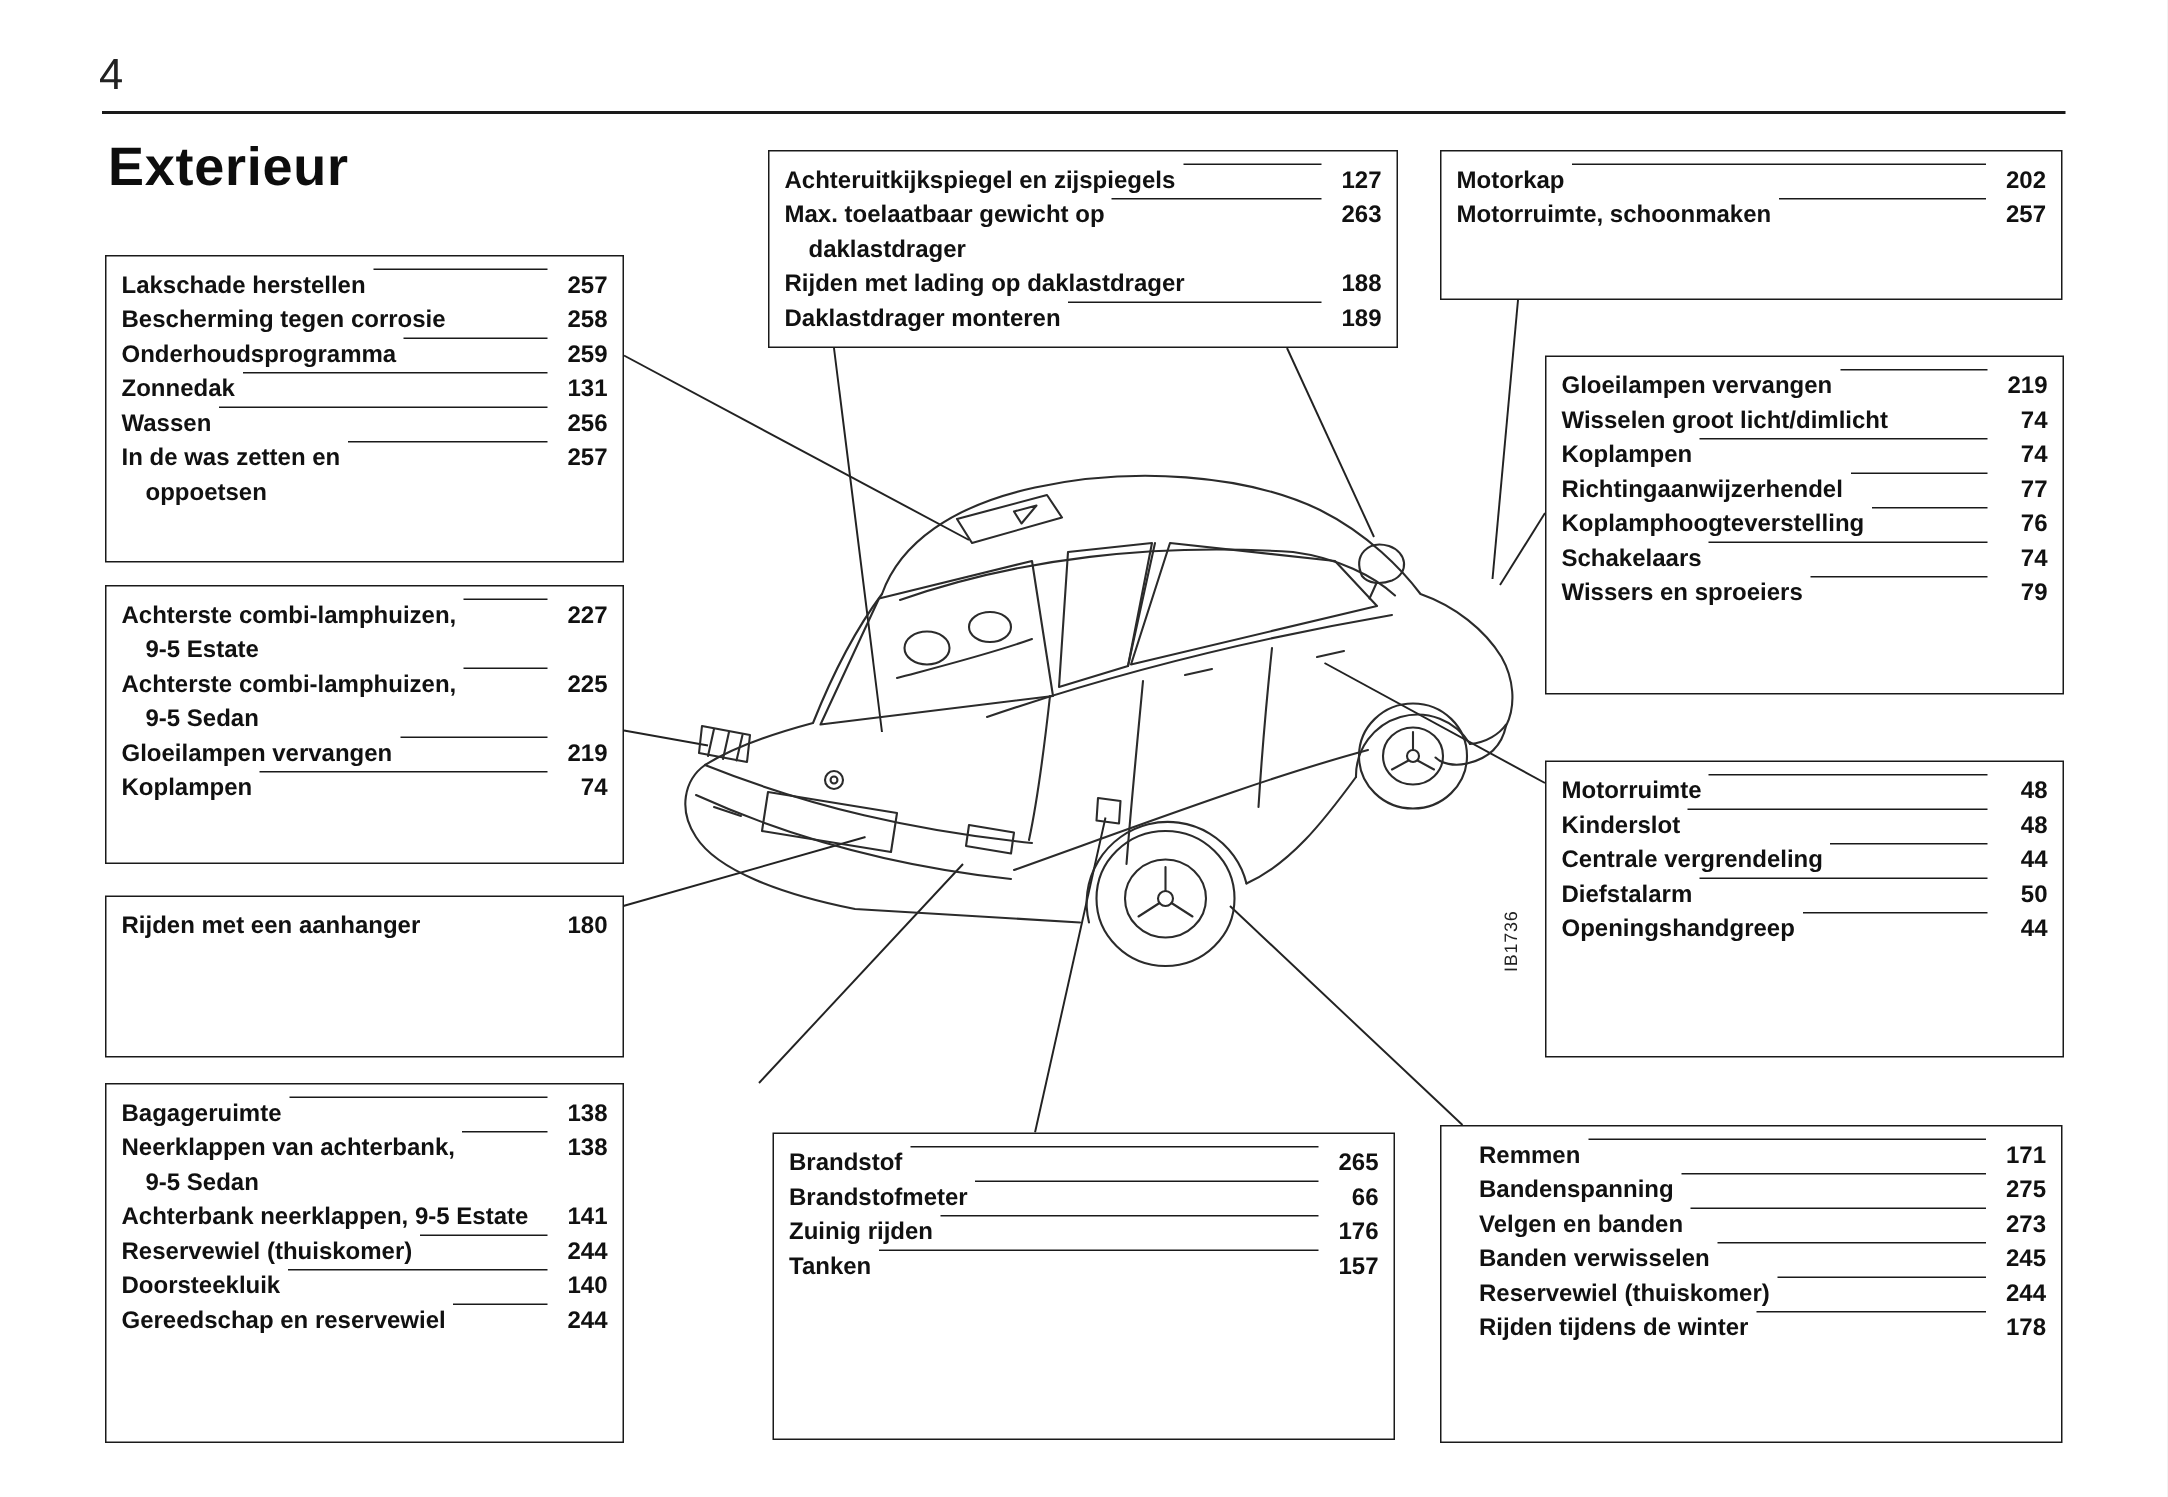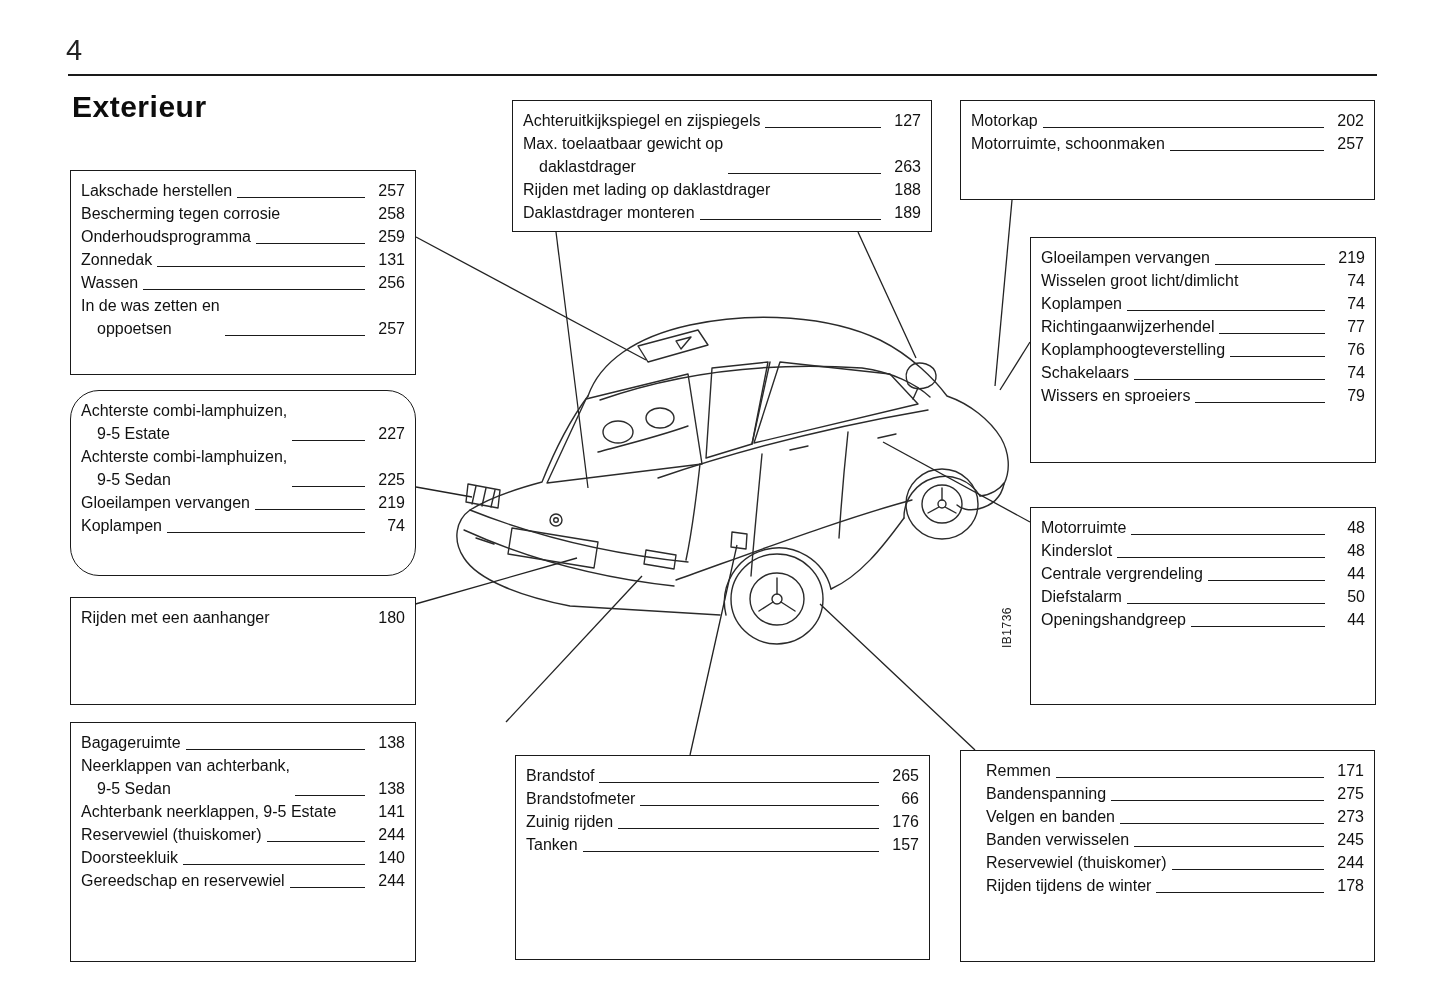--- a/index.html
+++ b/index.html
@@ -14,21 +14,21 @@
   .page-number{
     position:absolute;left:66px;top:34px;
     font-size:29px;color:#222;
   }
   .top-rule{
     position:absolute;left:68px;top:74px;width:1309px;height:2px;
     background:#1a1a1a;
   }
   .title{
     position:absolute;left:72px;top:90px;margin:0;
-    font-size:30px;font-weight:bold;letter-spacing:.5px;color:#0d0d0d;
+    font-size:36px;font-weight:bold;letter-spacing:.5px;color:#0d0d0d;
   }
   .leaders{position:absolute;left:0;top:0;z-index:1;}
   .car{position:absolute;left:450px;top:292px;width:570px;height:390px;z-index:2;}
   .car path,.car ellipse,.car circle,.car line{
     stroke:#2b2b2b;stroke-width:1.4;fill:none;
     stroke-linecap:round;stroke-linejoin:round;
   }
   .illu-code{
     position:absolute;left:1000px;top:648px;
     transform:rotate(-90deg);transform-origin:0 0;
@@ -36,28 +36,28 @@
   }
   .box{
     position:absolute;
     background:#fff;
     border:1.5px solid #1a1a1a;
     box-sizing:border-box;
     padding:8px 10px 6px 10px;
     font-size:16px;line-height:23px;
     z-index:3;
   }
-  .row{display:flex;align-items:flex-end;}
+  .row{display:flex;align-items:flex-start;font-weight:bold;}
   .lbl{white-space:pre-line;padding-left:16px;text-indent:-16px;}
   .fill{flex:1 1 6px;min-width:6px;margin:0 6px 4px 5px;}
   .fill.lead{border-bottom:1.3px solid #1a1a1a;}
   .num{flex:0 0 34px;text-align:right;}
   
   #box-paint        {left:70px;  top:170px; width:346px; height:205px;}
-  #box-rear-lamps   {left:70px;  top:390px; width:346px; height:186px;border-radius:29px;}
+  #box-rear-lamps   {left:70px;  top:390px; width:346px; height:186px;}
   #box-towing       {left:70px;  top:597px; width:346px; height:108px;}
   #box-luggage      {left:70px;  top:722px; width:346px; height:240px;}
   #box-mirrors-roof {left:512px; top:100px; width:420px; height:132px;}
   #box-bonnet       {left:960px; top:100px; width:415px; height:100px;}
   #box-lighting     {left:1030px;top:237px; width:346px; height:226px;}
   #box-locks        {left:1030px;top:507px; width:346px; height:198px;}
   #box-fuel         {left:515px; top:755px; width:415px; height:205px;}
   #box-brakes-tyres {left:960px; top:750px; width:415px; height:212px;padding-left:25px;}
 </style>
 </head>

